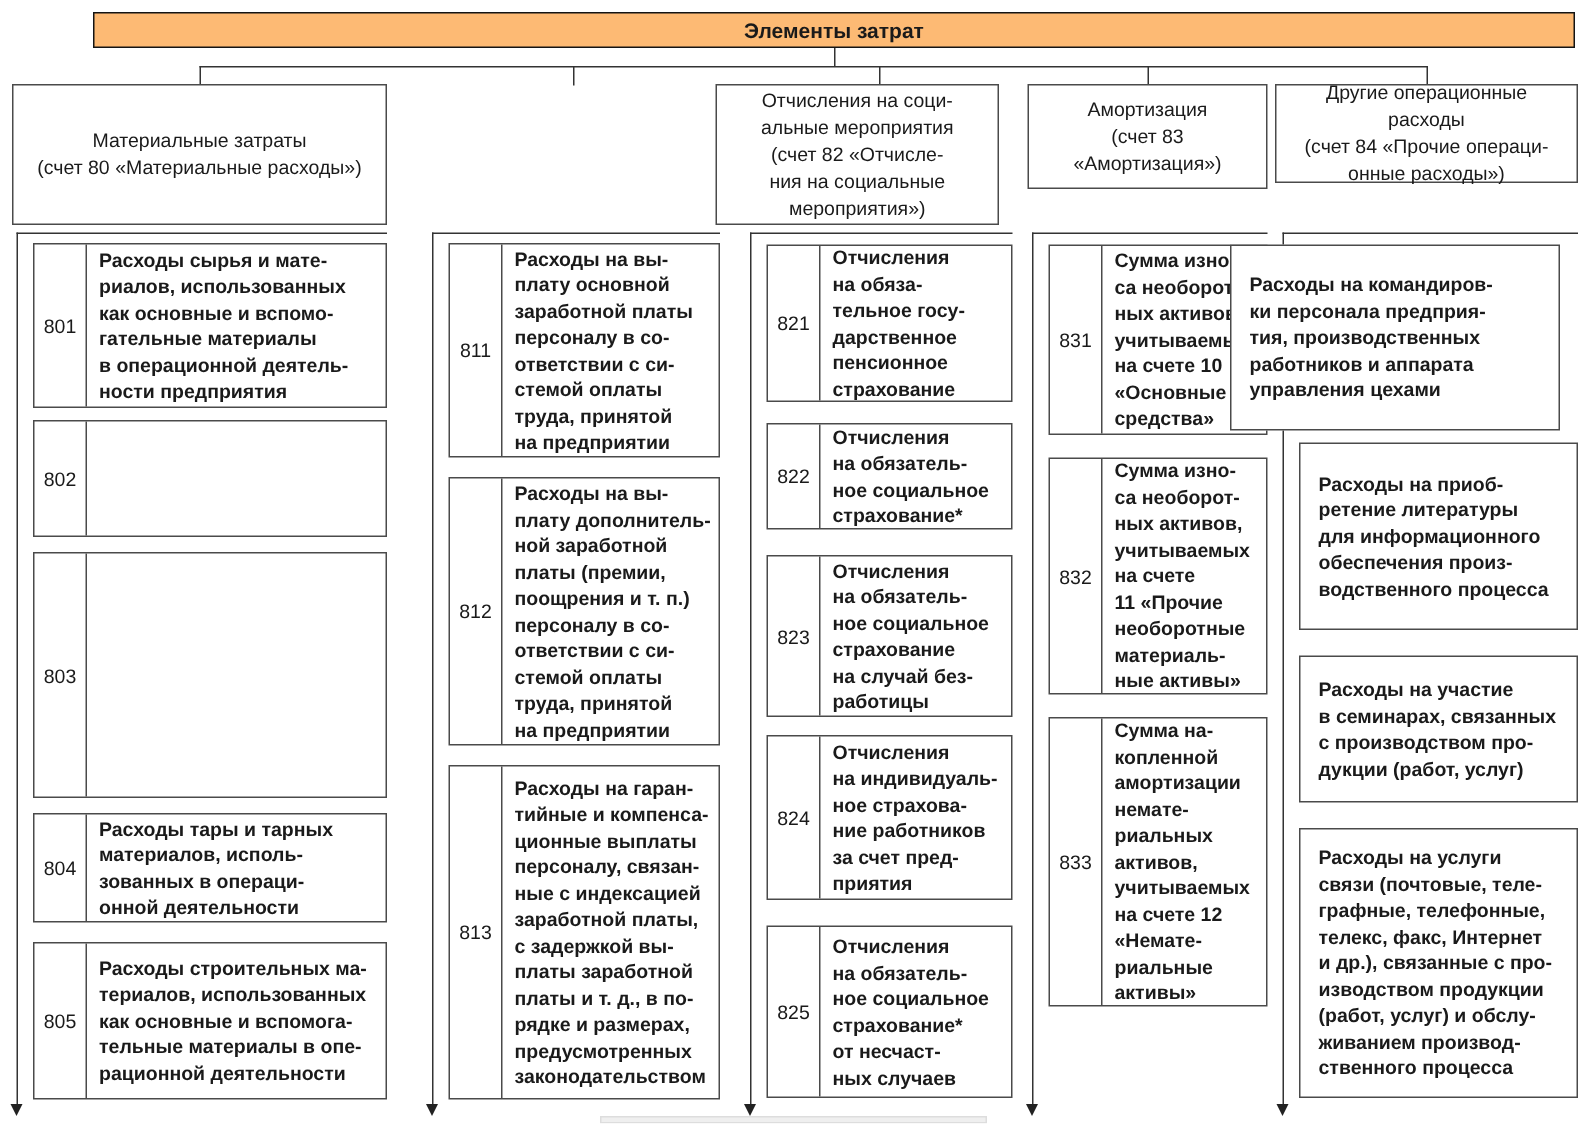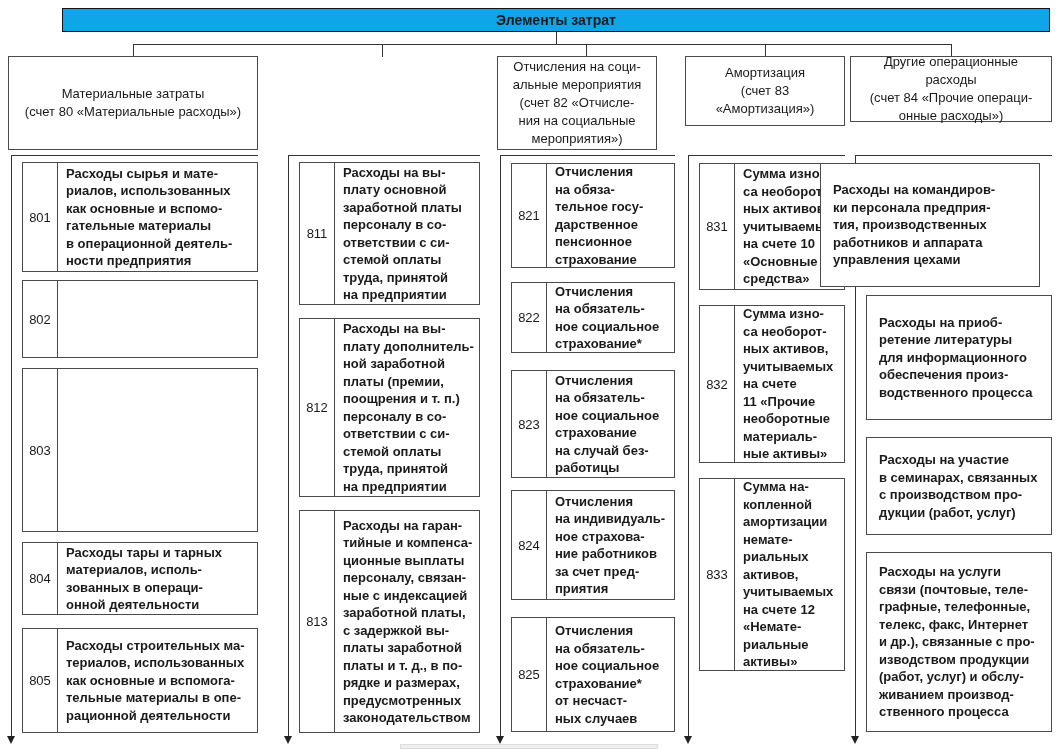--- a/index.html
+++ b/index.html
@@ -2,21 +2,21 @@
 <html><head>
 <meta charset="utf-8">
 <style>
   html,body{margin:0;padding:0;background:#ffffff;}
   #diagram{
     position:relative;width:1058px;height:749px;background:#ffffff;
     font-family:"Liberation Sans", sans-serif;color:#1a1a1a;overflow:hidden;
   }
   .title-box{
     position:absolute;left:62px;top:8px;width:988px;height:24px;
-    border:1.5px solid #141414;box-sizing:border-box;background:#0ea5e9;
+    border:1.5px solid #141414;box-sizing:border-box;background:#fdba74;
     display:flex;align-items:center;justify-content:center;
     font-weight:bold;font-size:14px;
   }
   .header{
     position:absolute;border:1px solid #4a4a4a;box-sizing:border-box;background:#fff;
     display:flex;align-items:center;justify-content:center;text-align:center;
     font-size:13px;line-height:18px;white-space:pre-line;padding:2px;
   }
   .item{
     position:absolute;border:1px solid #4a4a4a;box-sizing:border-box;background:#fff;
@@ -53,21 +53,21 @@
   <div class="line" style="left:556px;top:32px;width:1px;height:12px"></div>
   <div class="line" style="left:133px;top:44px;width:819px;height:1px"></div>
   <div class="line" style="left:133px;top:44px;width:1px;height:13px"></div>
   <div class="line" style="left:382px;top:44px;width:1px;height:13px"></div>
   <div class="line" style="left:586px;top:44px;width:1px;height:13px"></div>
   <div class="line" style="left:765px;top:44px;width:1px;height:13px"></div>
   <div class="line" style="left:951px;top:44px;width:1px;height:13px"></div>
 
   <div class="header" style="left:8px;top:56px;width:250px;height:94px">Материальные затраты
 (счет 80 «Материальные расходы»)</div>
-  <div class="header" style="left:497px;top:56px;width:160px;height:94px">Отчисления на соци-
+  <div class="header" style="left:477px;top:56px;width:189px;height:94px">Отчисления на соци-
 альные мероприятия
 (счет 82 «Отчисле-
 ния на социальные
 мероприятия»)</div>
   <div class="header" style="left:685px;top:56px;width:160px;height:70px">Амортизация
 (счет 83
 «Амортизация»)</div>
   <div class="header" style="left:850px;top:56px;width:202px;height:66px">Другие операционные
 расходы
 (счет 84 «Прочие операци-

